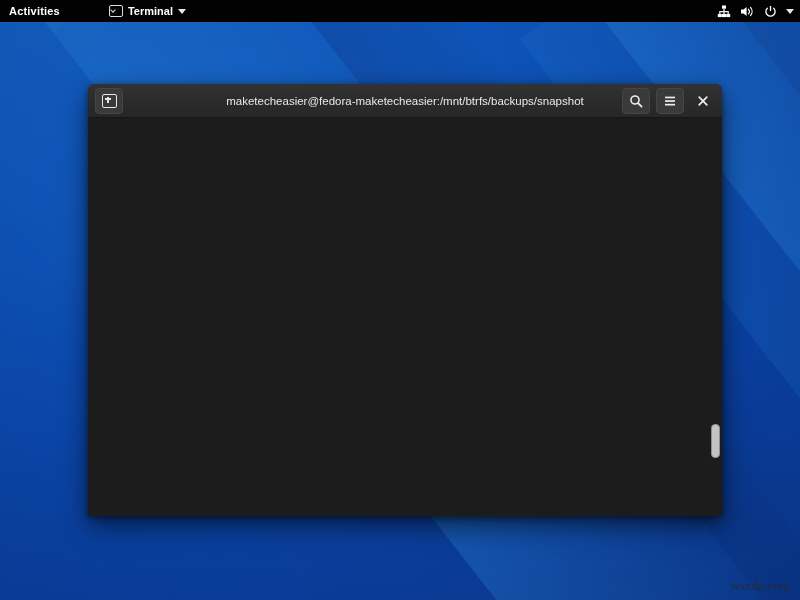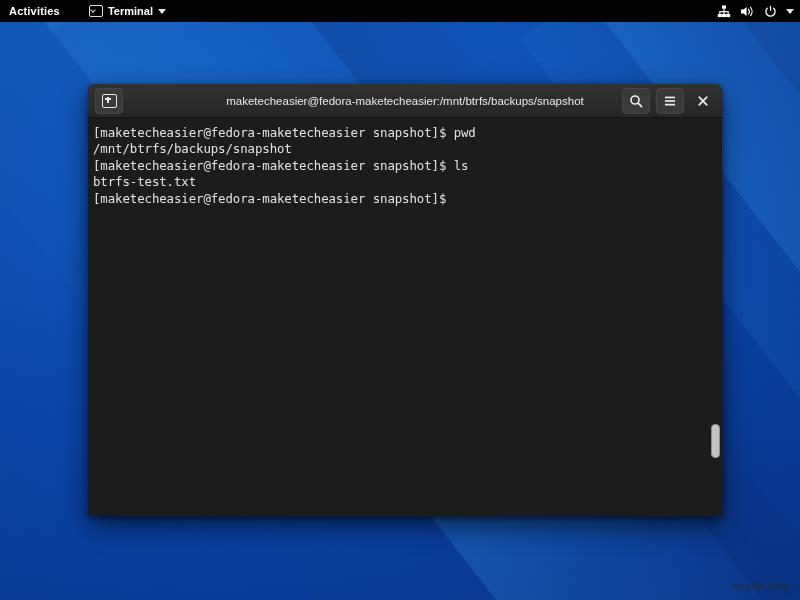--- a/index.html
+++ b/index.html
@@ -86,20 +86,21 @@
     position: absolute;
     left: 0; top: 0;
     width: 800px; height: 22px;
     background: #020202;
     color: #ffffff;
     font-size: 11px;
     font-weight: bold;
     display: flex;
     align-items: center;
     z-index: 50;
+    gap: 20px;
   }
   #activities {
     padding: 0 9px 0 9px;
     height: 22px;
     line-height: 22px;
     letter-spacing: .2px;
     color: #ffffff;
   }
   #appmenu {
     display: flex;
@@ -342,25 +343,20 @@
       <div class="hdr-btn">
         <svg width="12" height="12" viewBox="0 0 12 12">
           <line x1="2.2" y1="2.2" x2="9.8" y2="9.8" stroke="#ececec" stroke-width="1.7" stroke-linecap="round"></line>
           <line x1="9.8" y1="2.2" x2="2.2" y2="9.8" stroke="#ececec" stroke-width="1.7" stroke-linecap="round"></line>
         </svg>
       </div>
     </div>
   </div>
 
   <div id="terminal">
-    <div id="term-text">[maketecheasier@fedora-maketecheasier snapshot]$ pwd
-/mnt/btrfs/backups/snapshot
-[maketecheasier@fedora-maketecheasier snapshot]$ ls
-btrfs-test.txt
-[maketecheasier@fedora-maketecheasier snapshot]$</div>
 
     <div id="scrollbar">
       <div id="scroll-thumb"></div>
     </div>
   </div>
 </div>
 
 <div id="watermark">wsxdn.com</div>
 
 </body></html>

